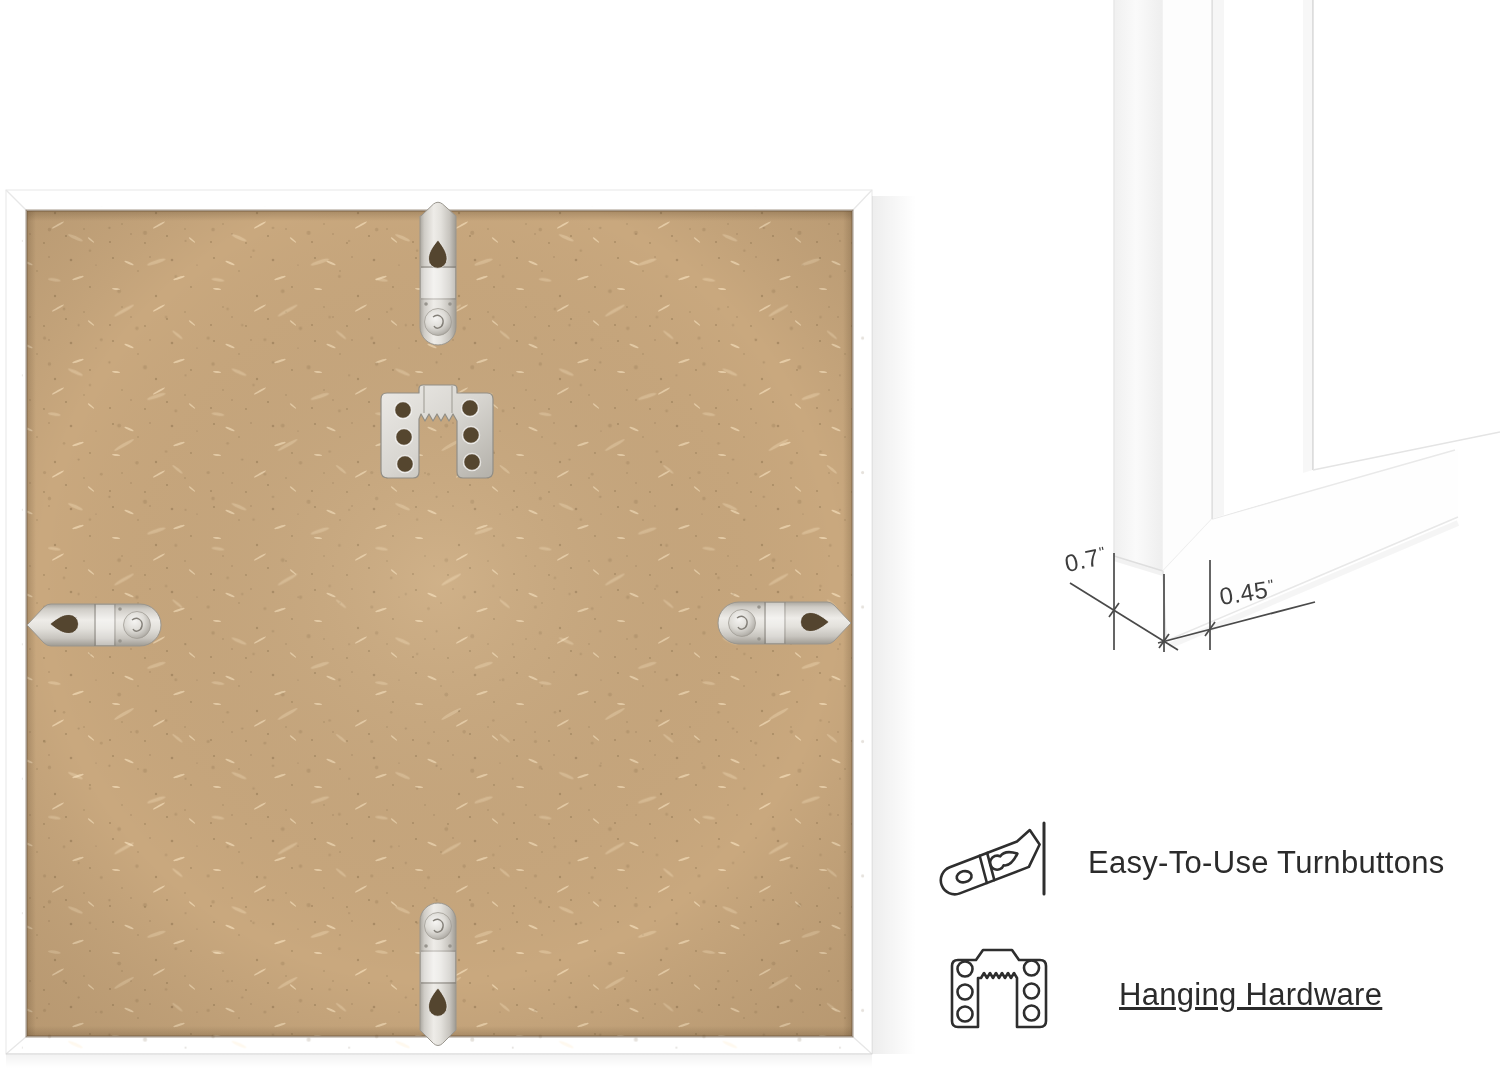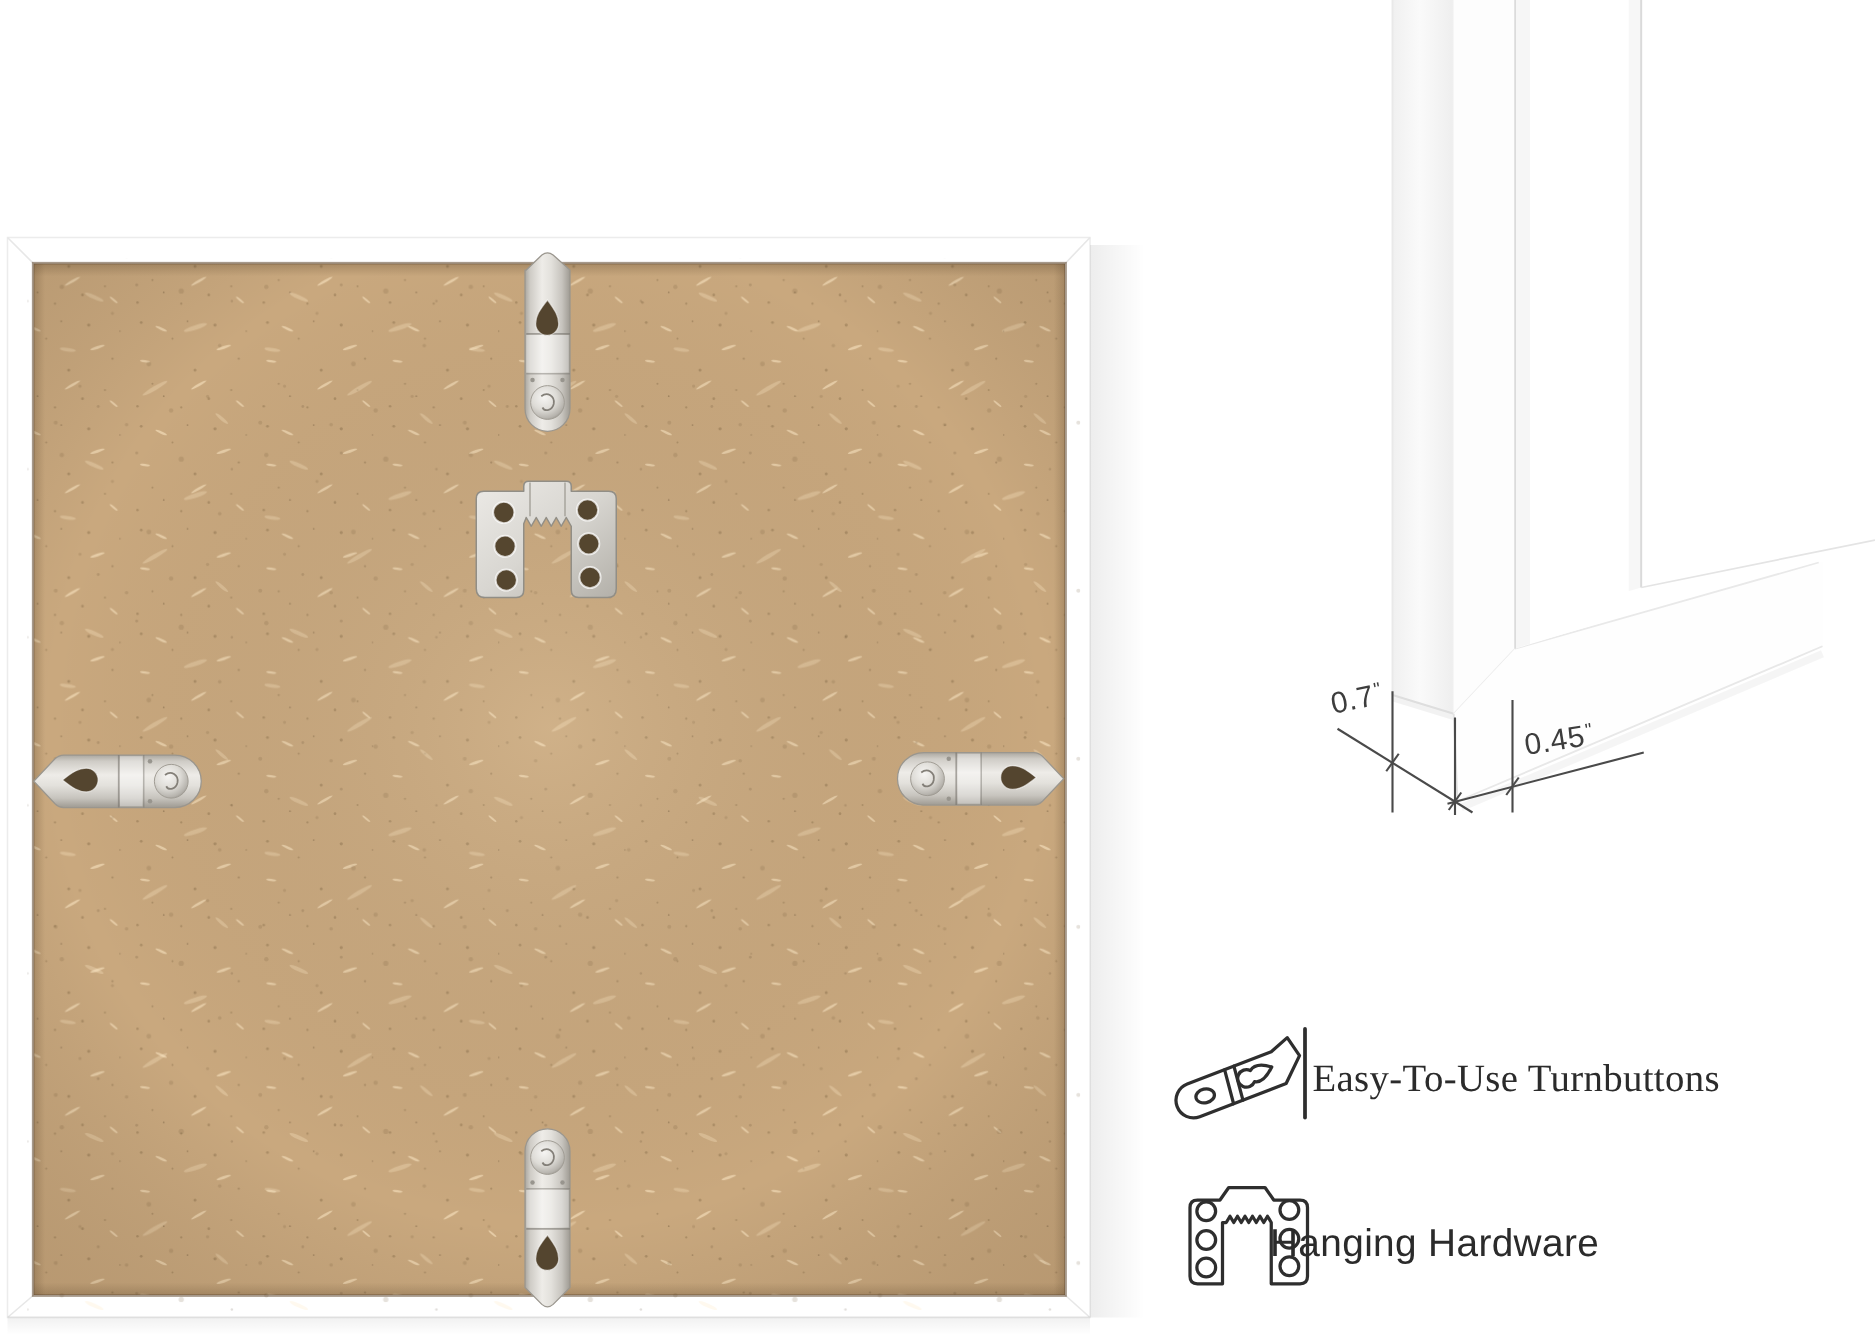--- a/index.html
+++ b/index.html
@@ -12,22 +12,22 @@
   .dim-label{
     font-size:24px;color:#3d3d3d;letter-spacing:0.5px;
     transform-origin:left bottom;
   }
   .dim-label .unit{font-size:15px;position:relative;top:-7px;margin-left:1px;}
   .dim-label-depth{left:1068px;top:550px;transform:rotate(-12deg);}
   .dim-label-face{left:1222px;top:583px;transform:rotate(-9deg);}
   .feature-label{
     font-size:31px;color:#2b2b2b;letter-spacing:0.3px;line-height:1.2;
   }
-  .feature-label-1{left:1050px;top:844px;font-family:Liberation Serif, serif;}
-  .feature-label-2{left:1016px;top:976px;}
+  .feature-label-1{left:1088px;top:844px;}
+  .feature-label-2{left:1119px;top:976px;text-decoration:underline;}
 </style>
 </head>
 <body>
 
 <div class="canvas">
 
   <svg class="scene-svg" viewBox="0 0 1500 1070">
     <defs>
       <linearGradient id="metalX" x1="0" y1="0" x2="1" y2="0">
         <stop offset="0" stop-color="#aba79f"></stop>

